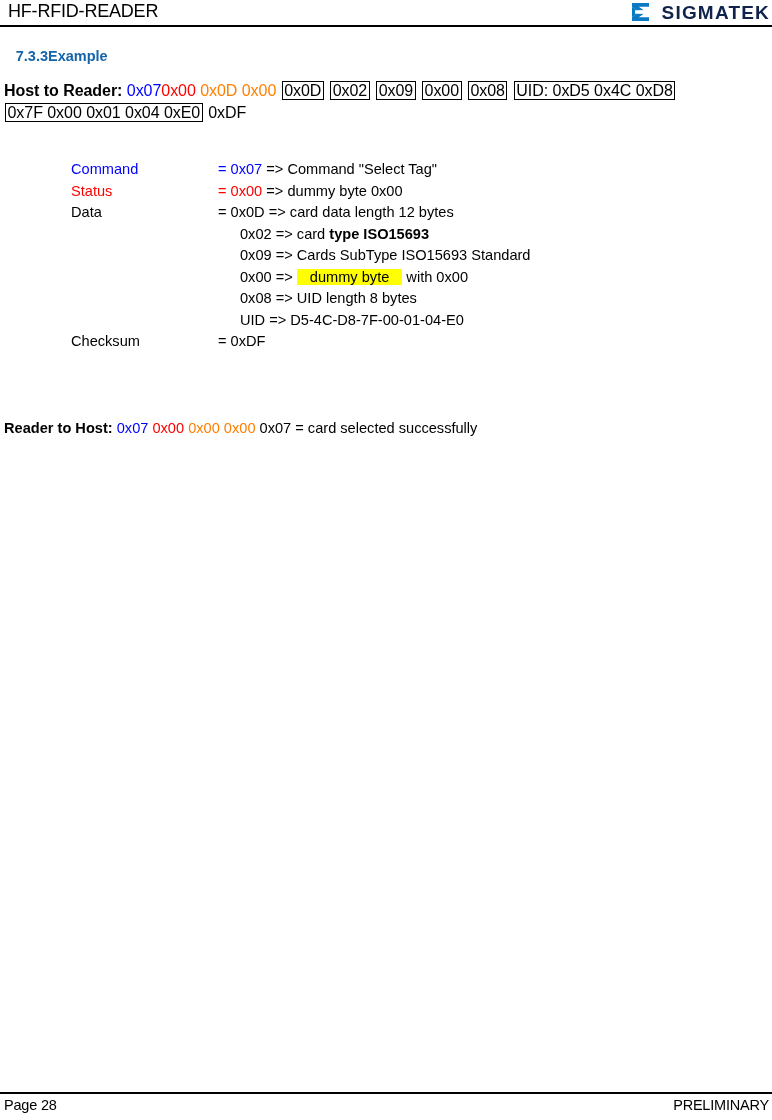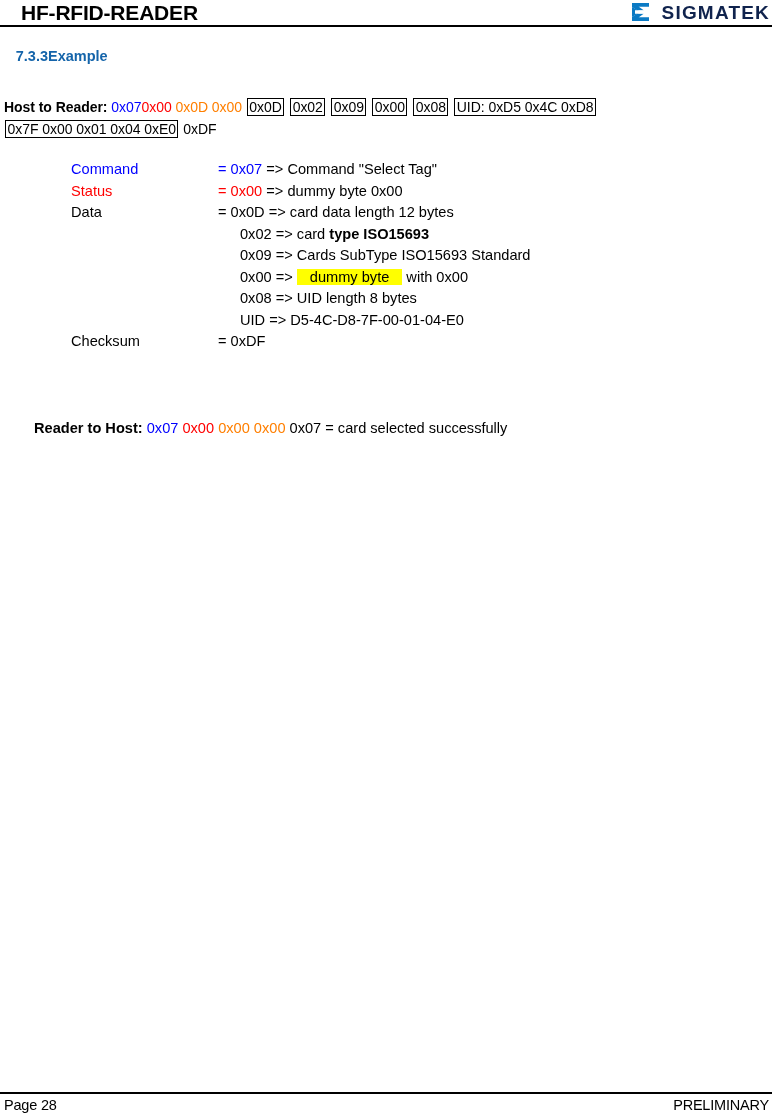--- a/index.html
+++ b/index.html
@@ -27,26 +27,25 @@
   
   .header {
     position: absolute;
     left: 0;
     top: 0;
     width: 772px;
     height: 28px;
   }
   .header-title {
     position: absolute;
-    left: 21px;
+    left: 8px;
     top: 1px;
-    font-size: 21px;
+    font-size: 18px;
     letter-spacing: -0.2px;
     white-space: nowrap;
-    font-weight: bold;
   }
   .logo {
     position: absolute;
     right: 2px;
     top: 1px;
     height: 22px;
     display: flex;
     align-items: center;
     gap: 11px;
   }
@@ -85,23 +84,23 @@
   .section-heading .num {
     display: inline-block;
     width: 43px;
     text-align: right;
   }
 
   
   .telegram {
     position: absolute;
     left: 4px;
-    top: 96px;
+    top: 80px;
     width: 768px;
-    font-size: 14px;
+    font-size: 16px;
     line-height: 22px;
     letter-spacing: -0.05px;
   }
   .telegram b { font-weight: bold; }
 
   .c-blue   { color: #0000ff; }
   .c-red    { color: #ff0000; }
   .c-orange { color: #ff7f00; }
   .c-black  { color: #000000; }
 
@@ -156,21 +155,20 @@
   .bold { font-weight: bold; }
 
   
   .reader-line {
     position: absolute;
     left: 4px;
     top: 417px;
     font-size: 14.6px;
     line-height: 22px;
     white-space: nowrap;
-    margin-left: 30px;
   }
   .reader-line b { font-weight: bold; }
 
   
   .footer-rule {
     position: absolute;
     left: 0;
     top: 1092px;
     width: 772px;
     height: 1.6px;

